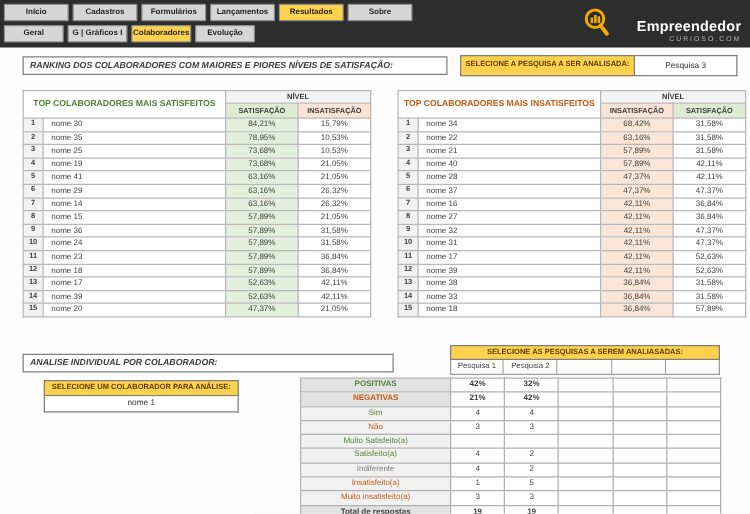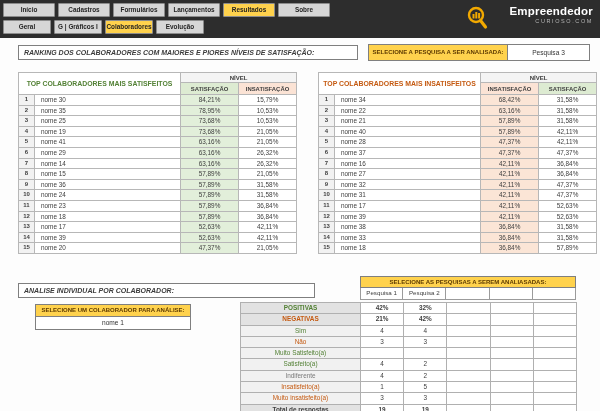--- a/index.html
+++ b/index.html
@@ -20,21 +20,21 @@
   #nav-secondary { top:20px; }
   .tab {
     height:14px; line-height:12px; background:#d6d6d6; border:1px solid #8c8c8c;
     font-size:6.4px; font-weight:bold; color:#1f1f1f; text-align:center;
     border-radius:1px; cursor:pointer; overflow:hidden; white-space:nowrap;
   }
   #nav-primary .tab { width:52px; }
   #nav-secondary .tab { width:48px; }
   .tab.selected { background:#ffd24d; }
 
-  .logo { position:absolute; right:7px; top:6px; display:flex; align-items:flex-start; gap:20px; }
+  .logo { position:absolute; right:7px; top:6px; display:flex; align-items:flex-end; gap:20px; }
   .logo-text .brand { color:#ffffff; font-weight:bold; font-size:11.5px; line-height:11px; letter-spacing:.2px; }
   .logo-text .domain { color:#b5b5b5; font-size:5.5px; letter-spacing:1.6px; text-align:right; margin-top:1px; }
 
   
   .title-box {
     position:absolute; border:1px solid #7f7f7f; background:#ffffff;
     font-size:7px; font-weight:bold; font-style:italic; color:#3b3b3b;
     line-height:13px; padding-left:5px; white-space:nowrap; overflow:hidden;
   }
   #ranking-title { left:18px; top:45px; width:340px; height:15px; }

